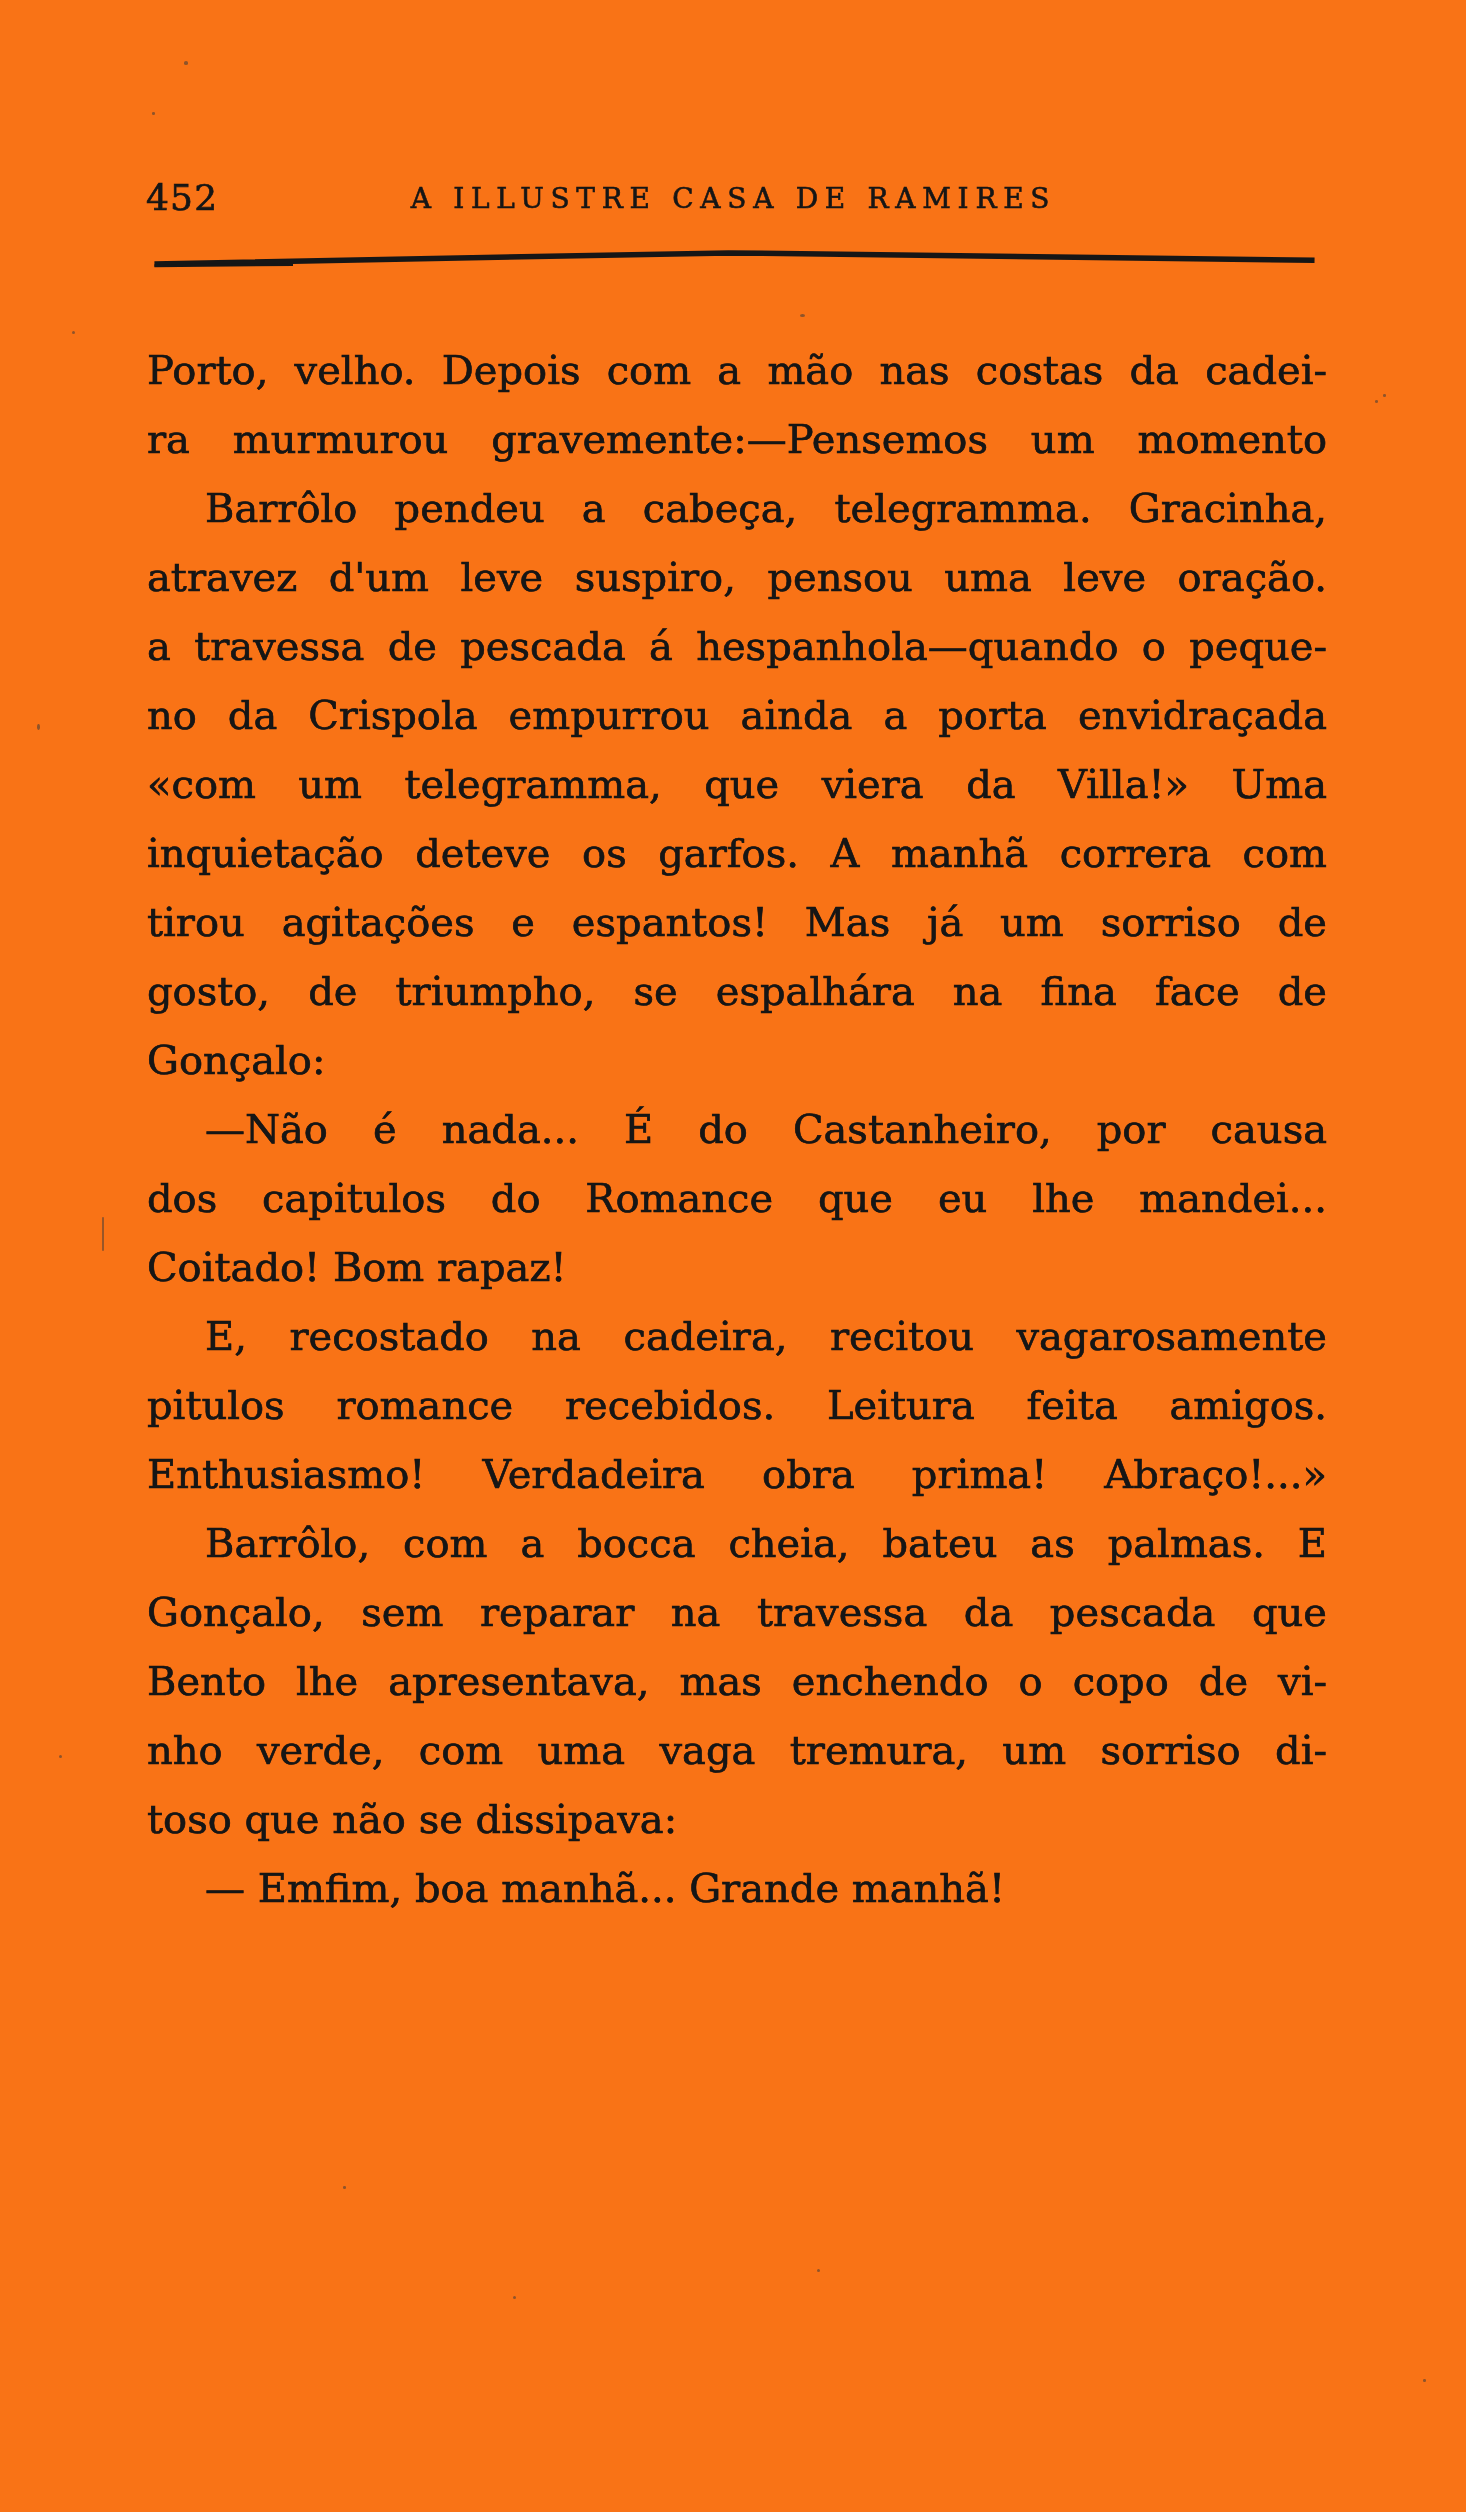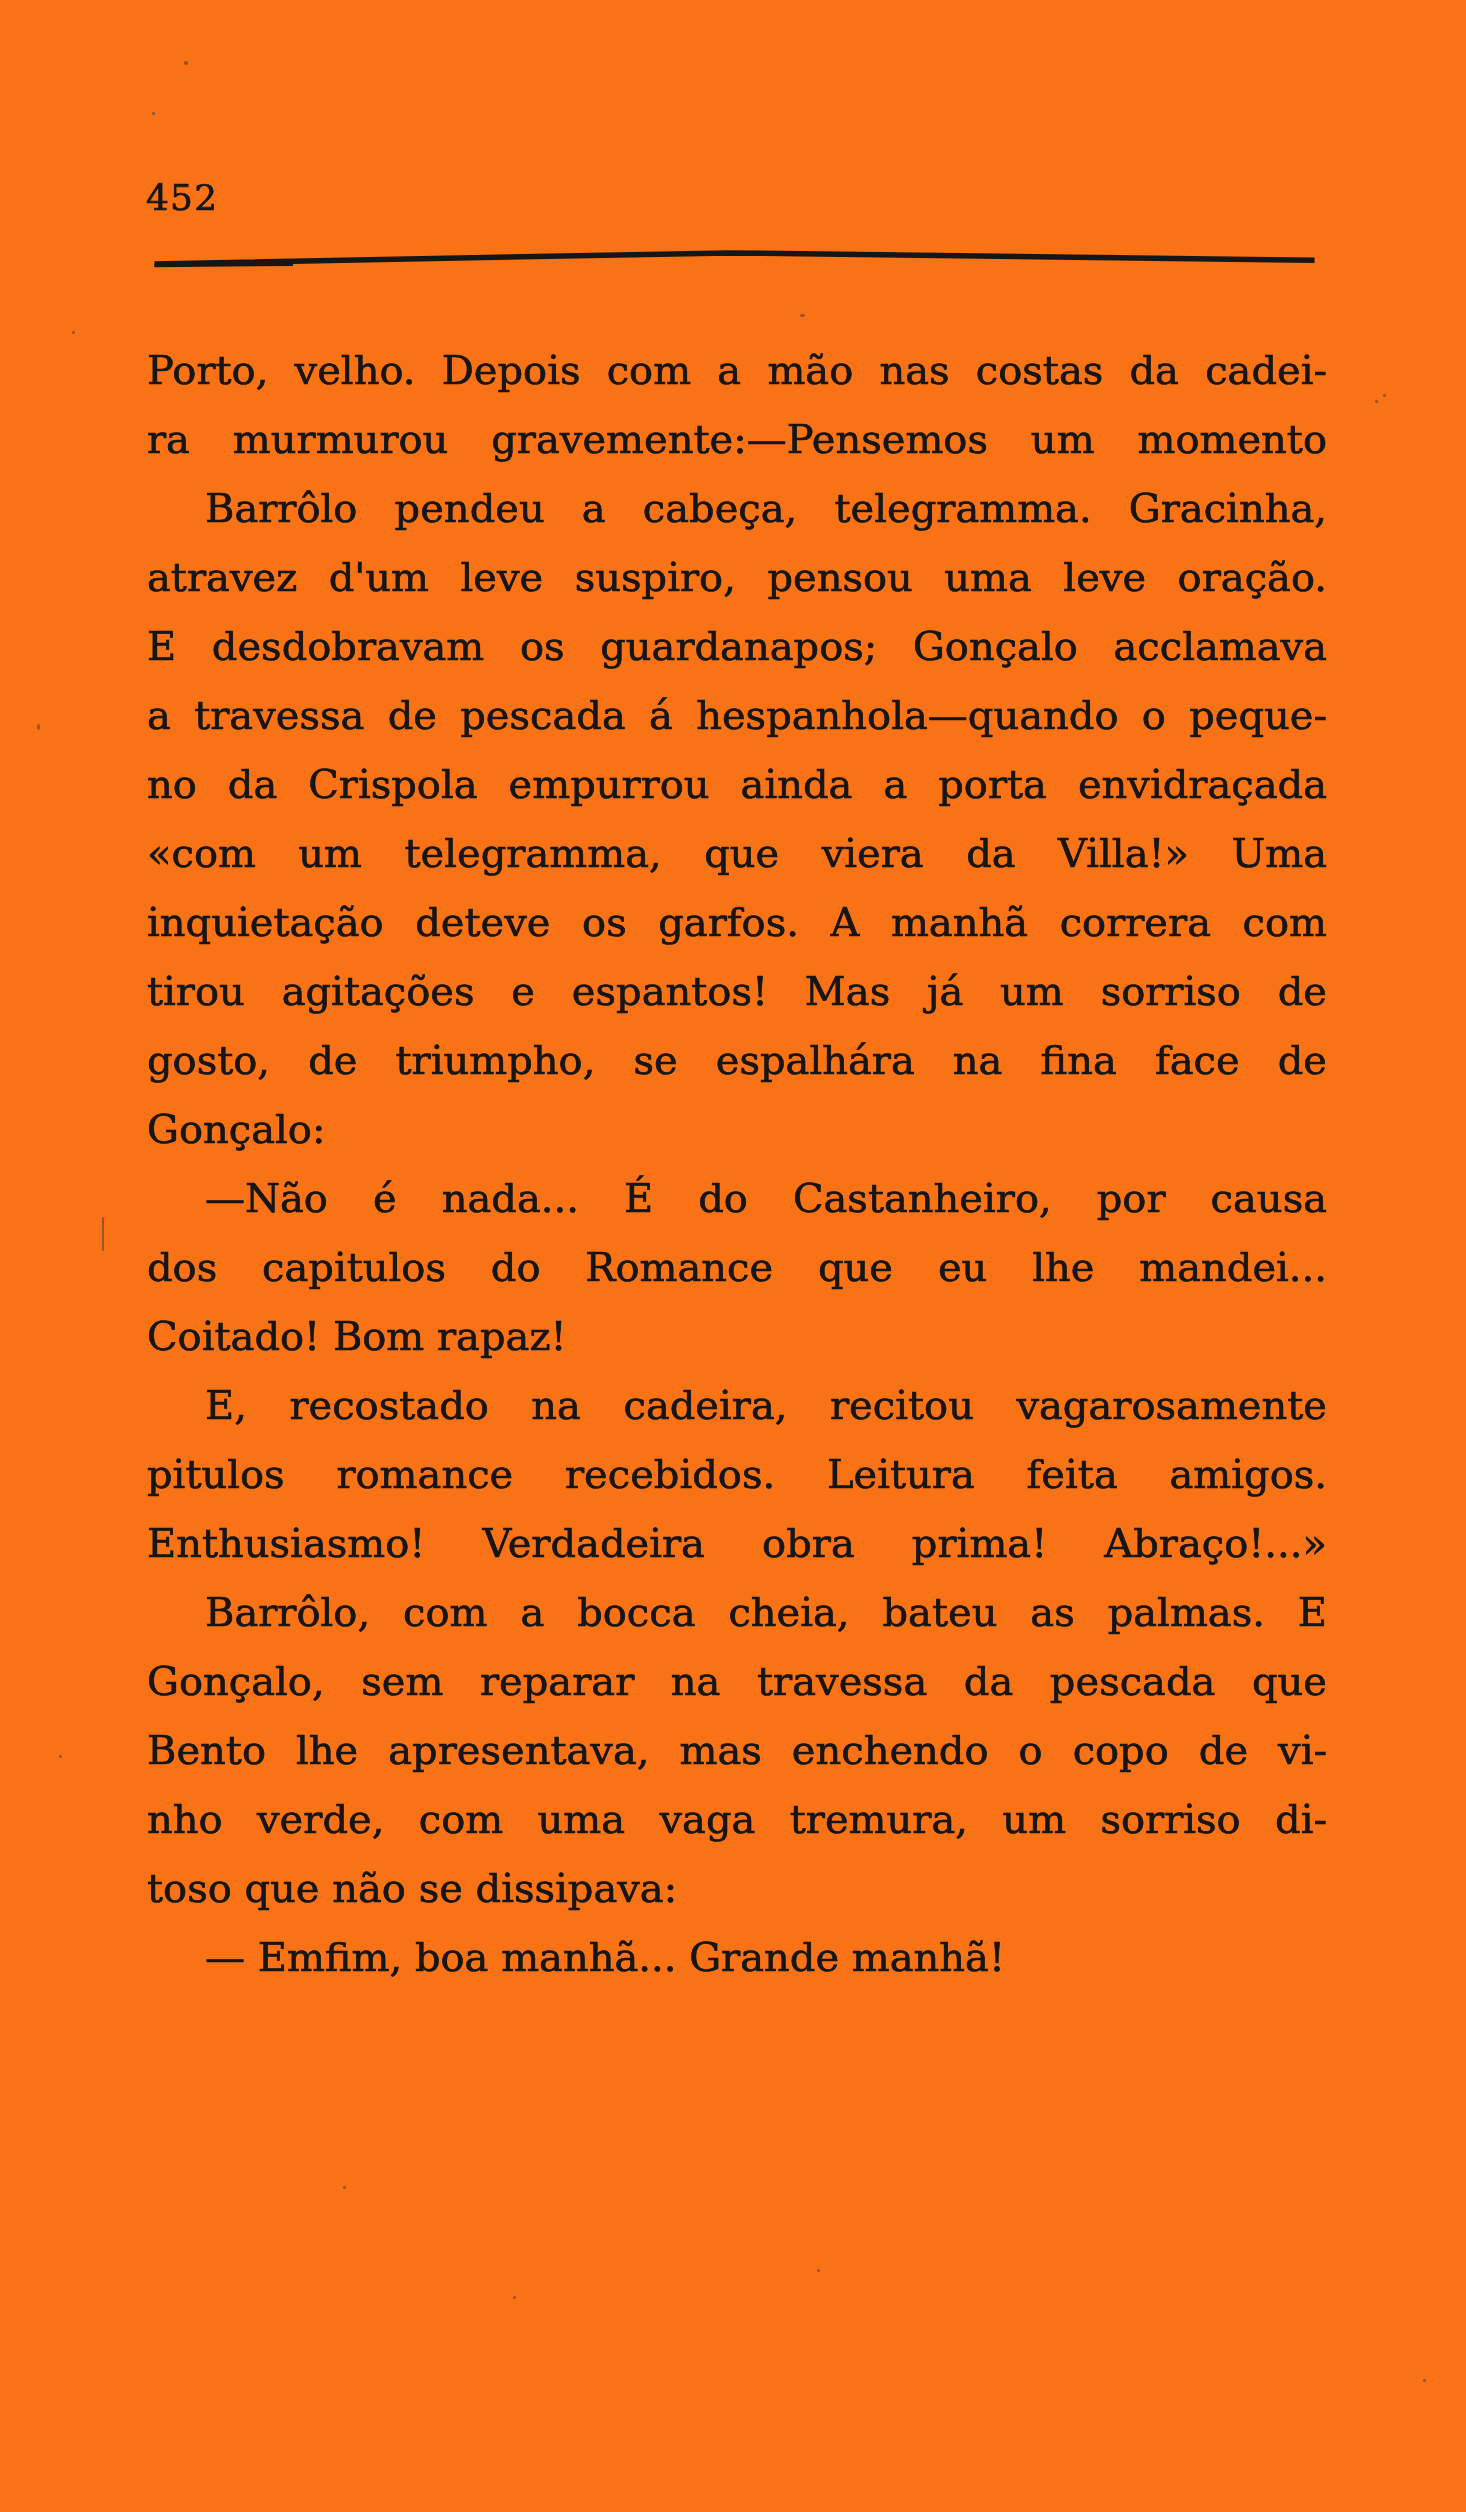--- a/index.html
+++ b/index.html
@@ -83,32 +83,32 @@
     opacity: 0.5;
     border-radius: 1.2px;
   }
 </style>
 </head>
 <body>
 
 <div class="page">
 
   <span class="page-number">452</span>
+  <div class="running-title">A ILLUSTRE CASA DE RAMIRES</div>
 
   <svg class="header-rule" viewBox="0 0 1900 36" preserveAspectRatio="none" aria-hidden="true">
     <path d="M4,26 Q520,16 940,8 Q1420,12 1896,20" fill="none" stroke="#161616" stroke-width="9"></path>
     <path d="M4,29 L230,27" fill="none" stroke="#161616" stroke-width="5"></path>
   </svg>
 
   <div class="page-text">
     <div class="line">Porto, velho. Depois com a mão nas costas da cadei-</div>
     <div class="line">ra murmurou gravemente:—Pensemos um momento</div>
     <div class="line indent">Barrôlo pendeu a cabeça, telegramma. Gracinha,</div>
     <div class="line">atravez d'um leve suspiro, pensou uma leve oração.</div>
-    <div class="line">E desdobravam os guardanapos; Gonçalo acclamava</div>
     <div class="line">a travessa de pescada á hespanhola—quando o peque-</div>
     <div class="line">no da Crispola empurrou ainda a porta envidraçada</div>
     <div class="line">«com um telegramma, que viera da Villa!» Uma</div>
     <div class="line">inquietação deteve os garfos. A manhã correra com</div>
     <div class="line">tirou agitações e espantos! Mas já um sorriso de</div>
     <div class="line">gosto, de triumpho, se espalhára na fina face de</div>
     <div class="line short">Gonçalo:</div>
     <div class="line indent">—Não é nada... É do Castanheiro, por causa</div>
     <div class="line">dos capitulos do Romance que eu lhe mandei...</div>
     <div class="line short">Coitado! Bom rapaz!</div>

